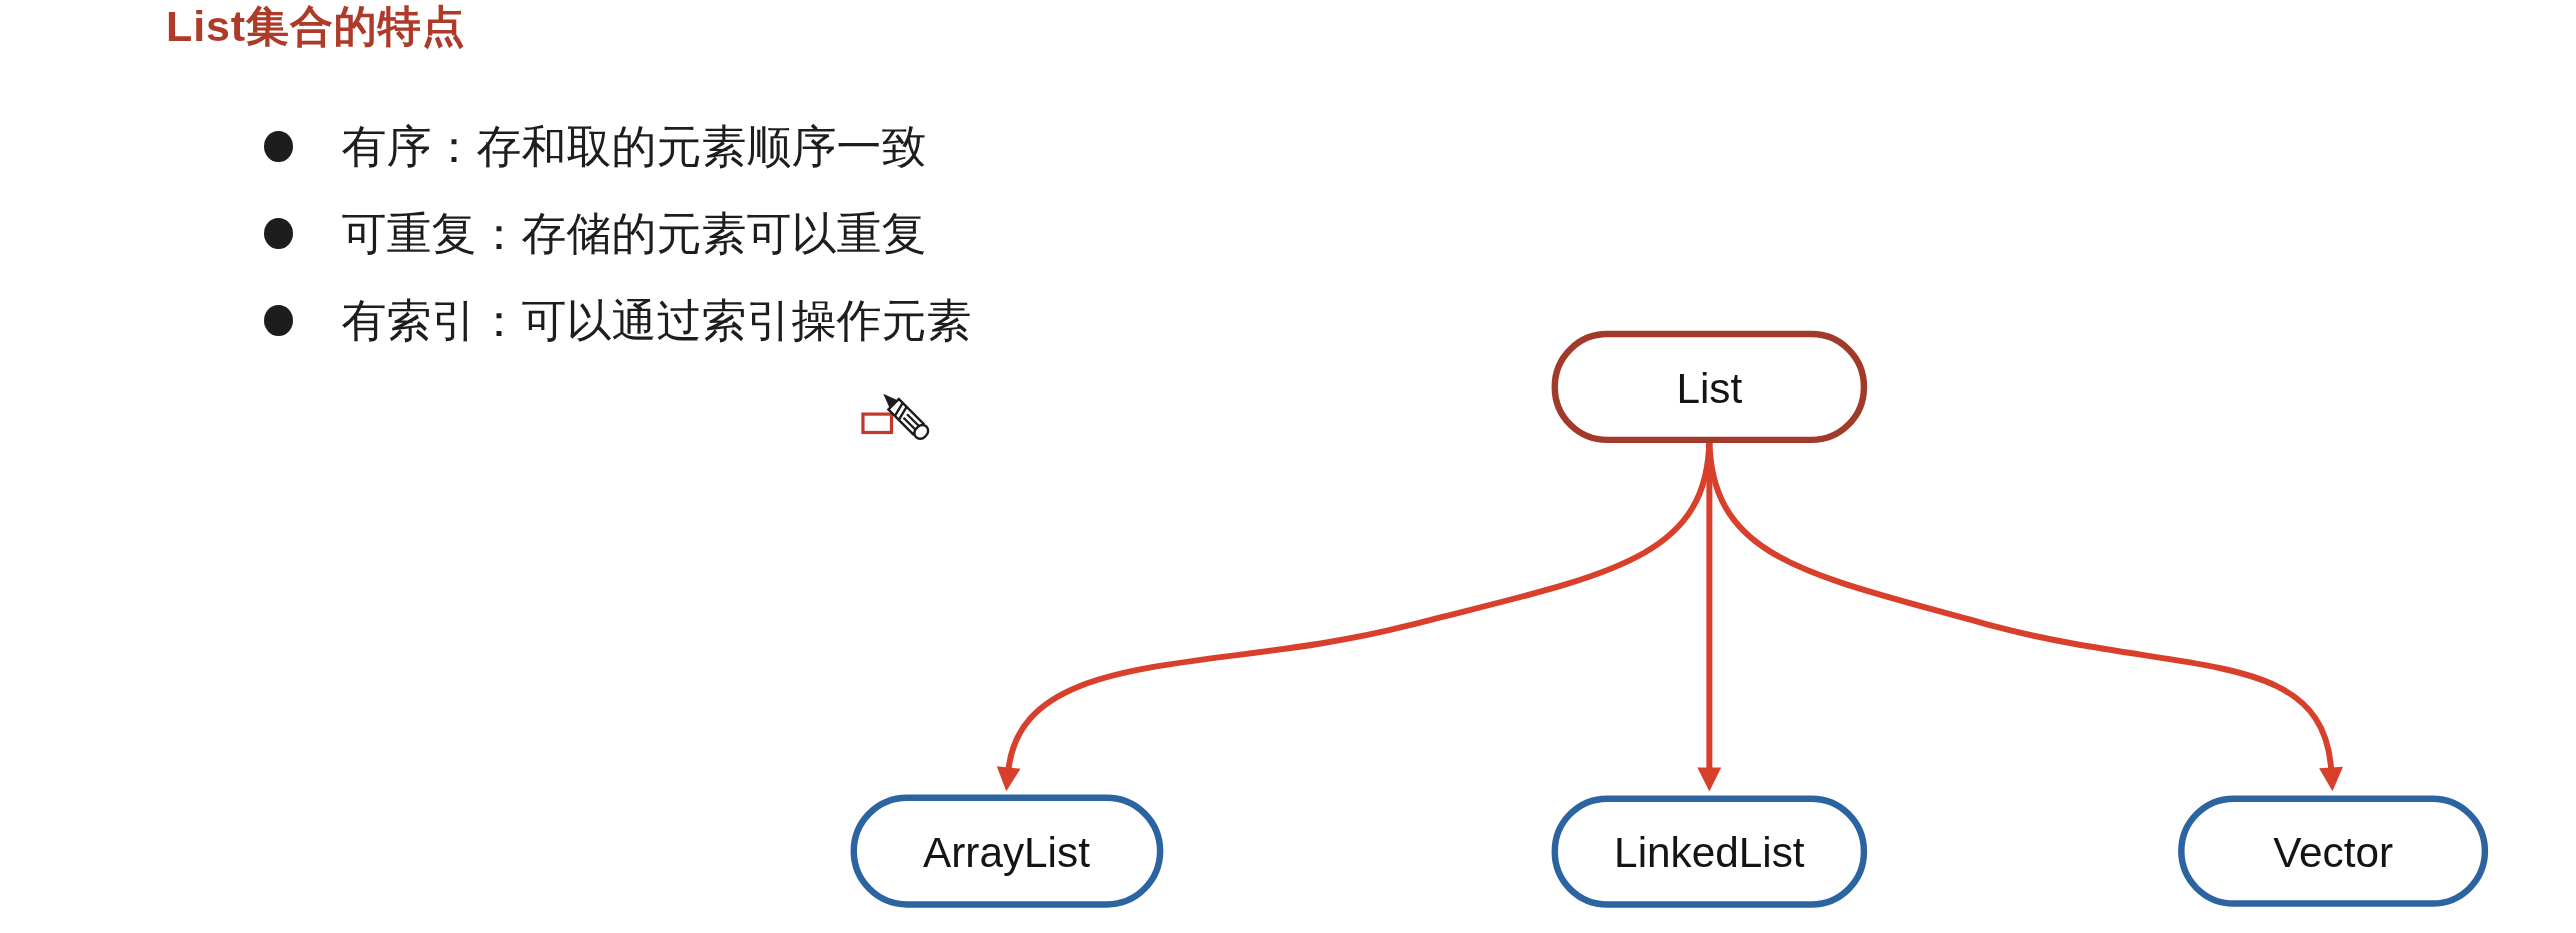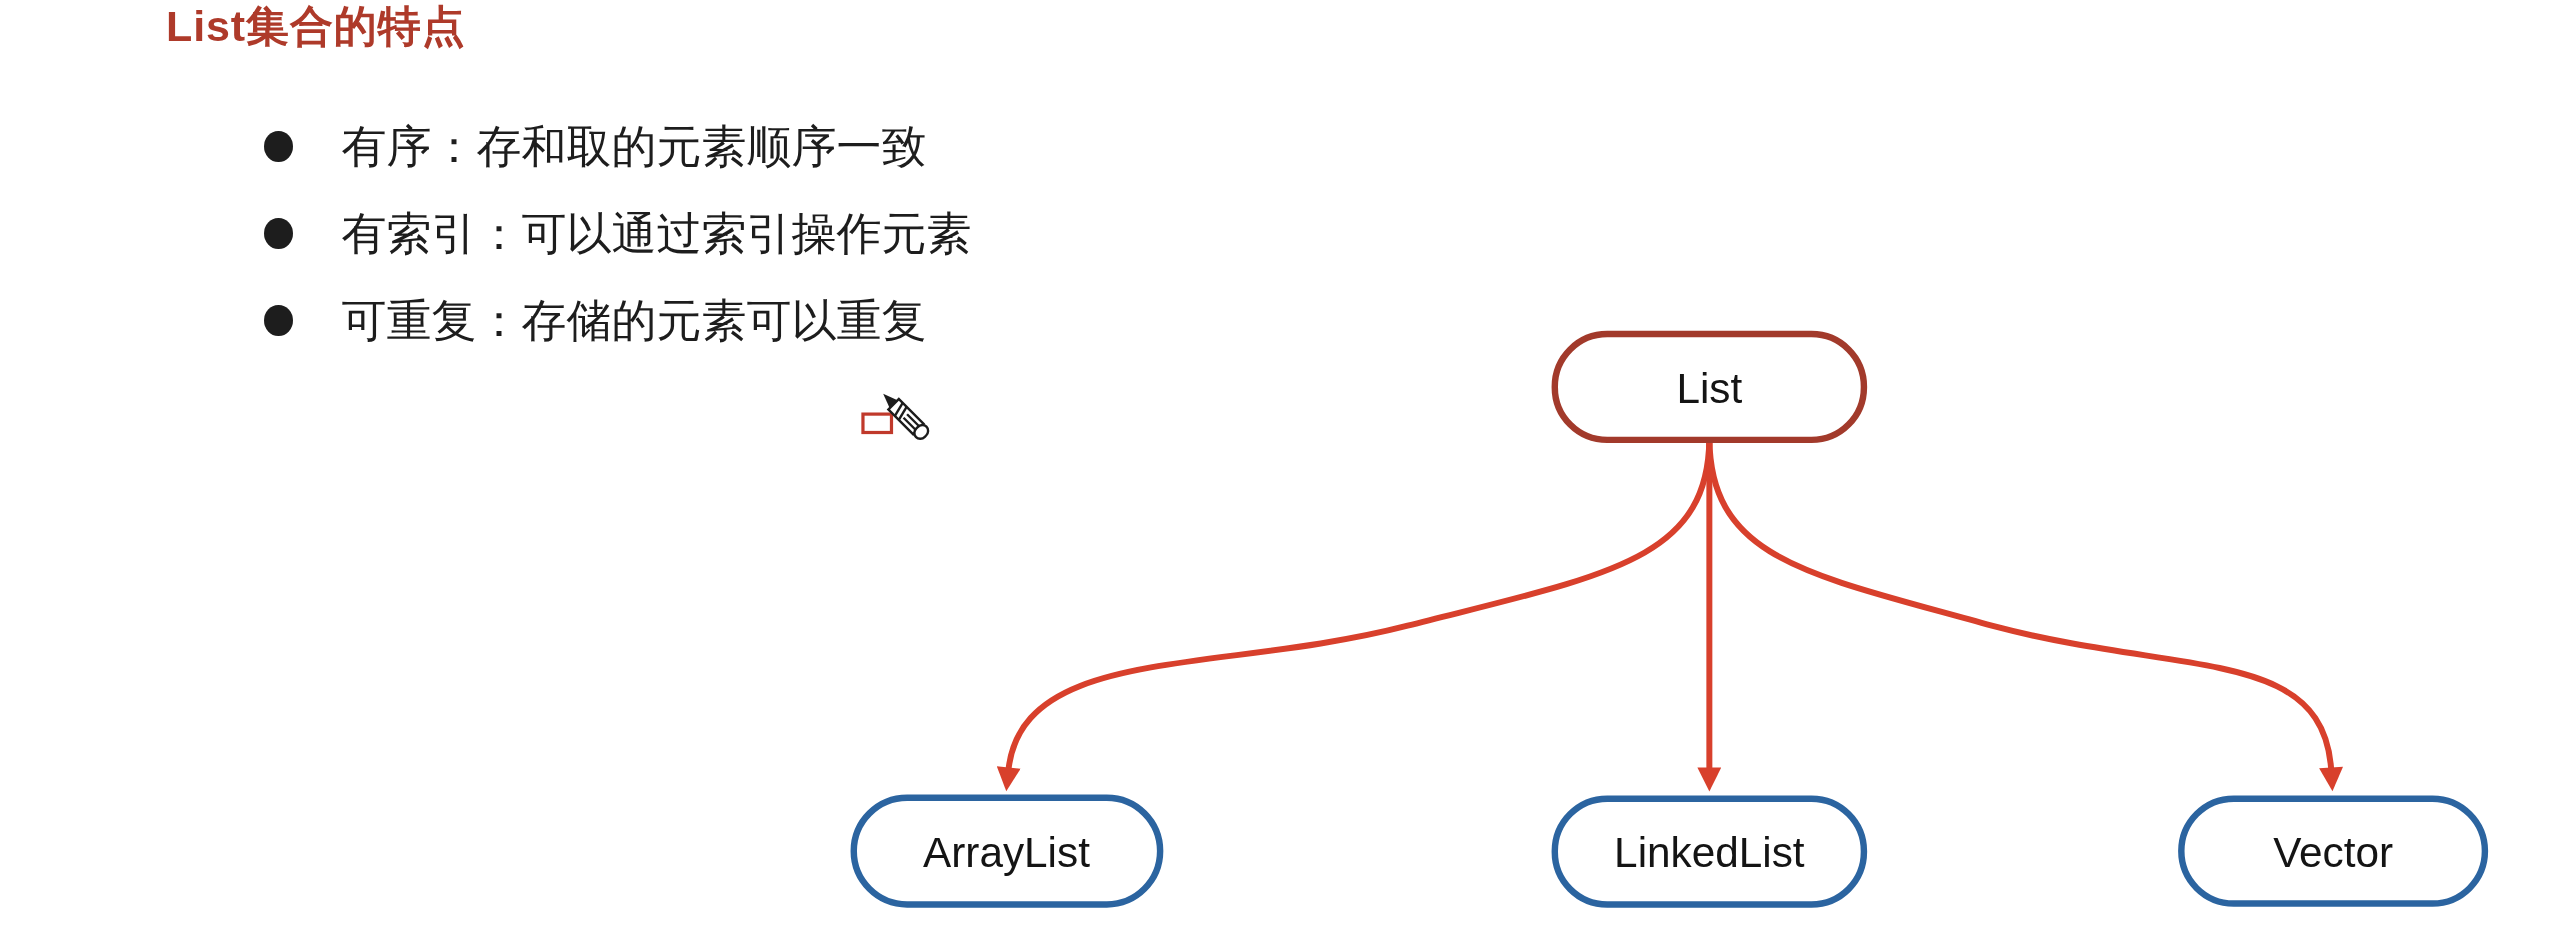--- a/index.html
+++ b/index.html
@@ -82,25 +82,25 @@
 
   <h1 class="title" style="color: rgb(174, 58, 42);">List集合的特点</h1>
 
   <ul class="bullets">
     <li>
       <span class="dot"></span>
       <span>有序：存和取的元素顺序一致</span>
     </li>
     <li>
       <span class="dot"></span>
-      <span>有索引：可以通过索引操作元素</span>
+      <span>可重复：存储的元素可以重复</span>
     </li>
     <li>
       <span class="dot"></span>
-      <span>可重复：存储的元素可以重复</span>
+      <span>有索引：可以通过索引操作元素</span>
     </li>
   </ul>
 
   <svg class="diagram" viewBox="0 0 2800 1015">
     <defs>
       <marker id="arrowhead" viewBox="0 0 10 10" refX="1.5" refY="5" markerWidth="4.5" markerHeight="4" orient="auto-start-reverse">
         <path d="M0,0 L10,5 L0,10 Z" fill="#D8402C"></path>
       </marker>
     </defs>
 

